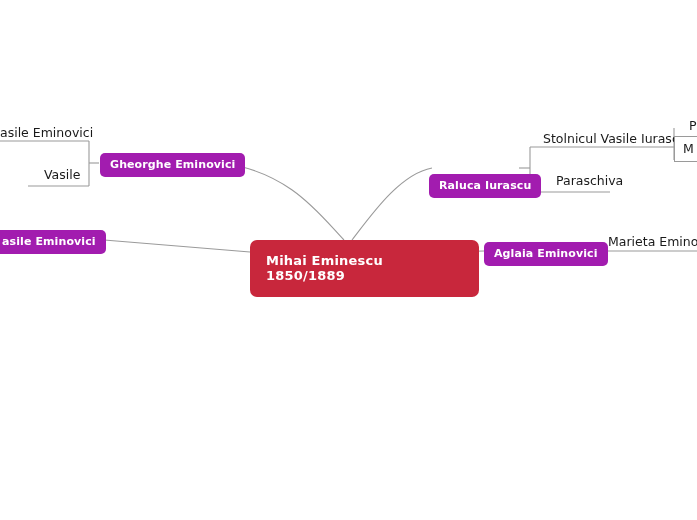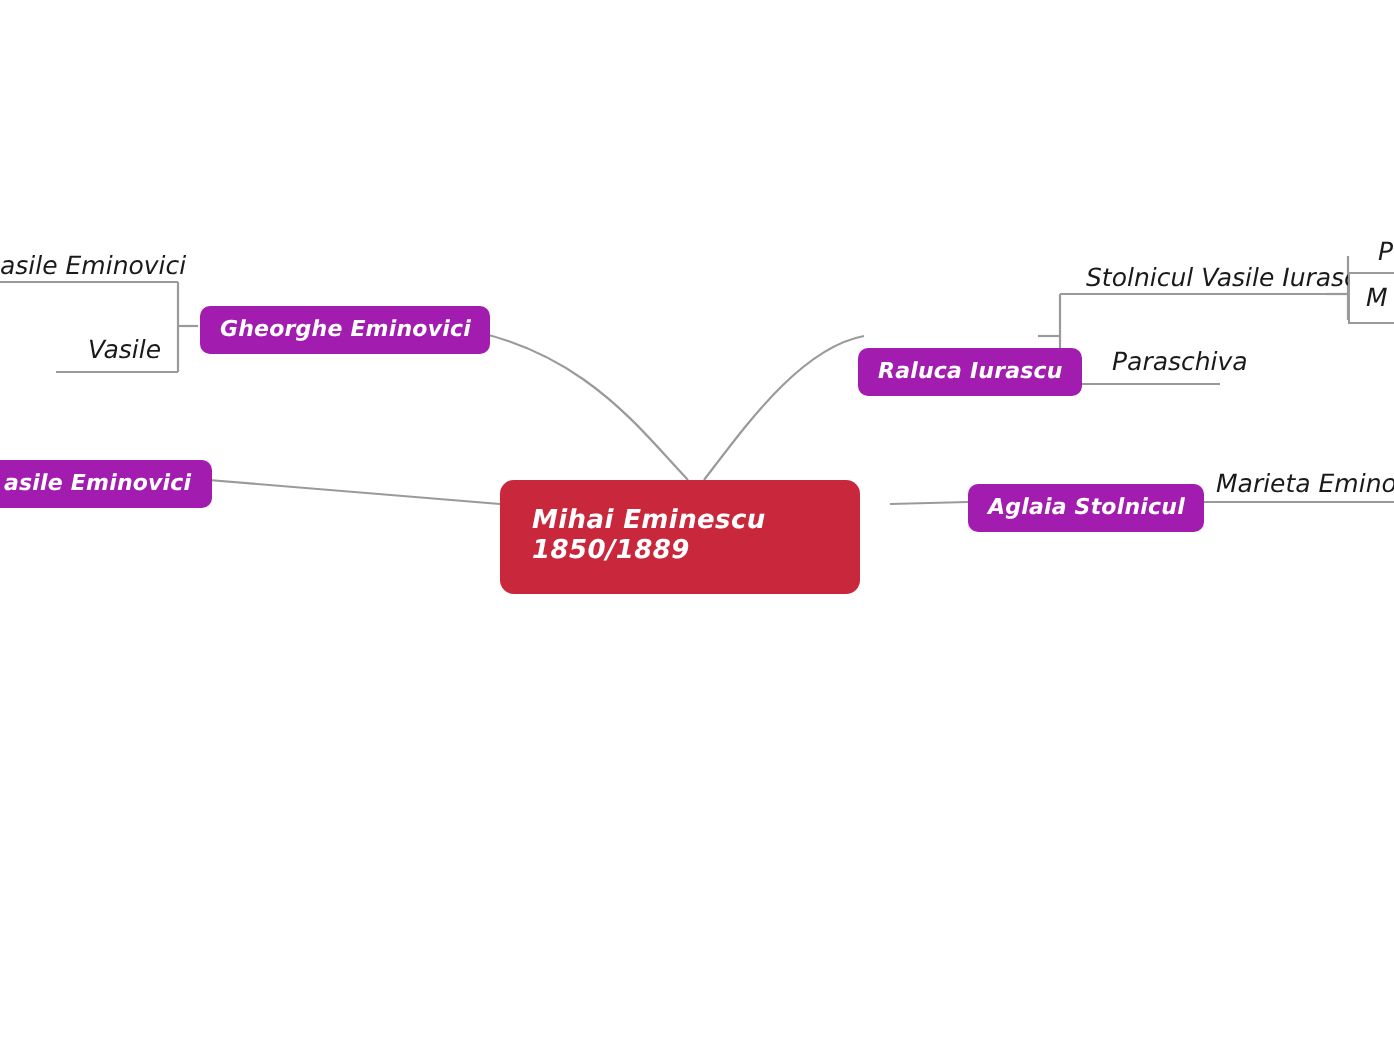--- a/index.html
+++ b/index.html
@@ -25,21 +25,20 @@
     left: 0;
     top: 0;
     width: 697px;
     height: 520px;
     overflow: visible;
   }
   .node {
     position: absolute;
     box-sizing: border-box;
     white-space: nowrap;
-    font-style: italic;
   }
   
   .node-root {
     background: #c8273c;
     border-radius: 7px;
     color: #ffffff;
     font-weight: bold;
     font-size: 13px;
     line-height: 15px;
     padding: 13px 16px 14px 16px;
@@ -100,21 +99,21 @@
       <path d="M 530 147 L 663 147"></path>
       <path d="M 530 192 L 610 192"></path>
 
       <path d="M 579 251 L 697 251"></path>
 
       <path d="M 663 147 L 674 147"></path>
       <path d="M 674 128 L 674 160"></path>
     </g>
   </svg>
 
-  <div class="node node-root" style="left:250px; top:240px; width:180px;">
+  <div class="node node-root" style="left:250px; top:240px; width:229px;">
     <span class="l1">Mihai Eminescu</span>
     <span class="l2">1850/1889</span>
   </div>
 
   <div class="node node-pill" style="left:100px; top:153px;">
     <span>Gheorghe Eminovici</span>
   </div>
 
   <div class="node node-leaf" style="left:0px; top:126px;">
     <span>asile Eminovici</span>
@@ -142,20 +141,20 @@
 
   <div class="node node-box" style="left:674px; top:136px;">
     <span>M</span>
   </div>
 
   <div class="node node-pill" style="left:-8px; top:230px;">
     <span>asile Eminovici</span>
   </div>
 
   <div class="node node-pill" style="left:484px; top:242px;">
-    <span>Aglaia Stolnicul</span>
+    <span>Aglaia Eminovici</span>
   </div>
 
   <div class="node node-leaf" style="left:608px; top:235px;">
     <span>Marieta Eminovici</span>
   </div>
 
 </div>
 
 </body></html>

